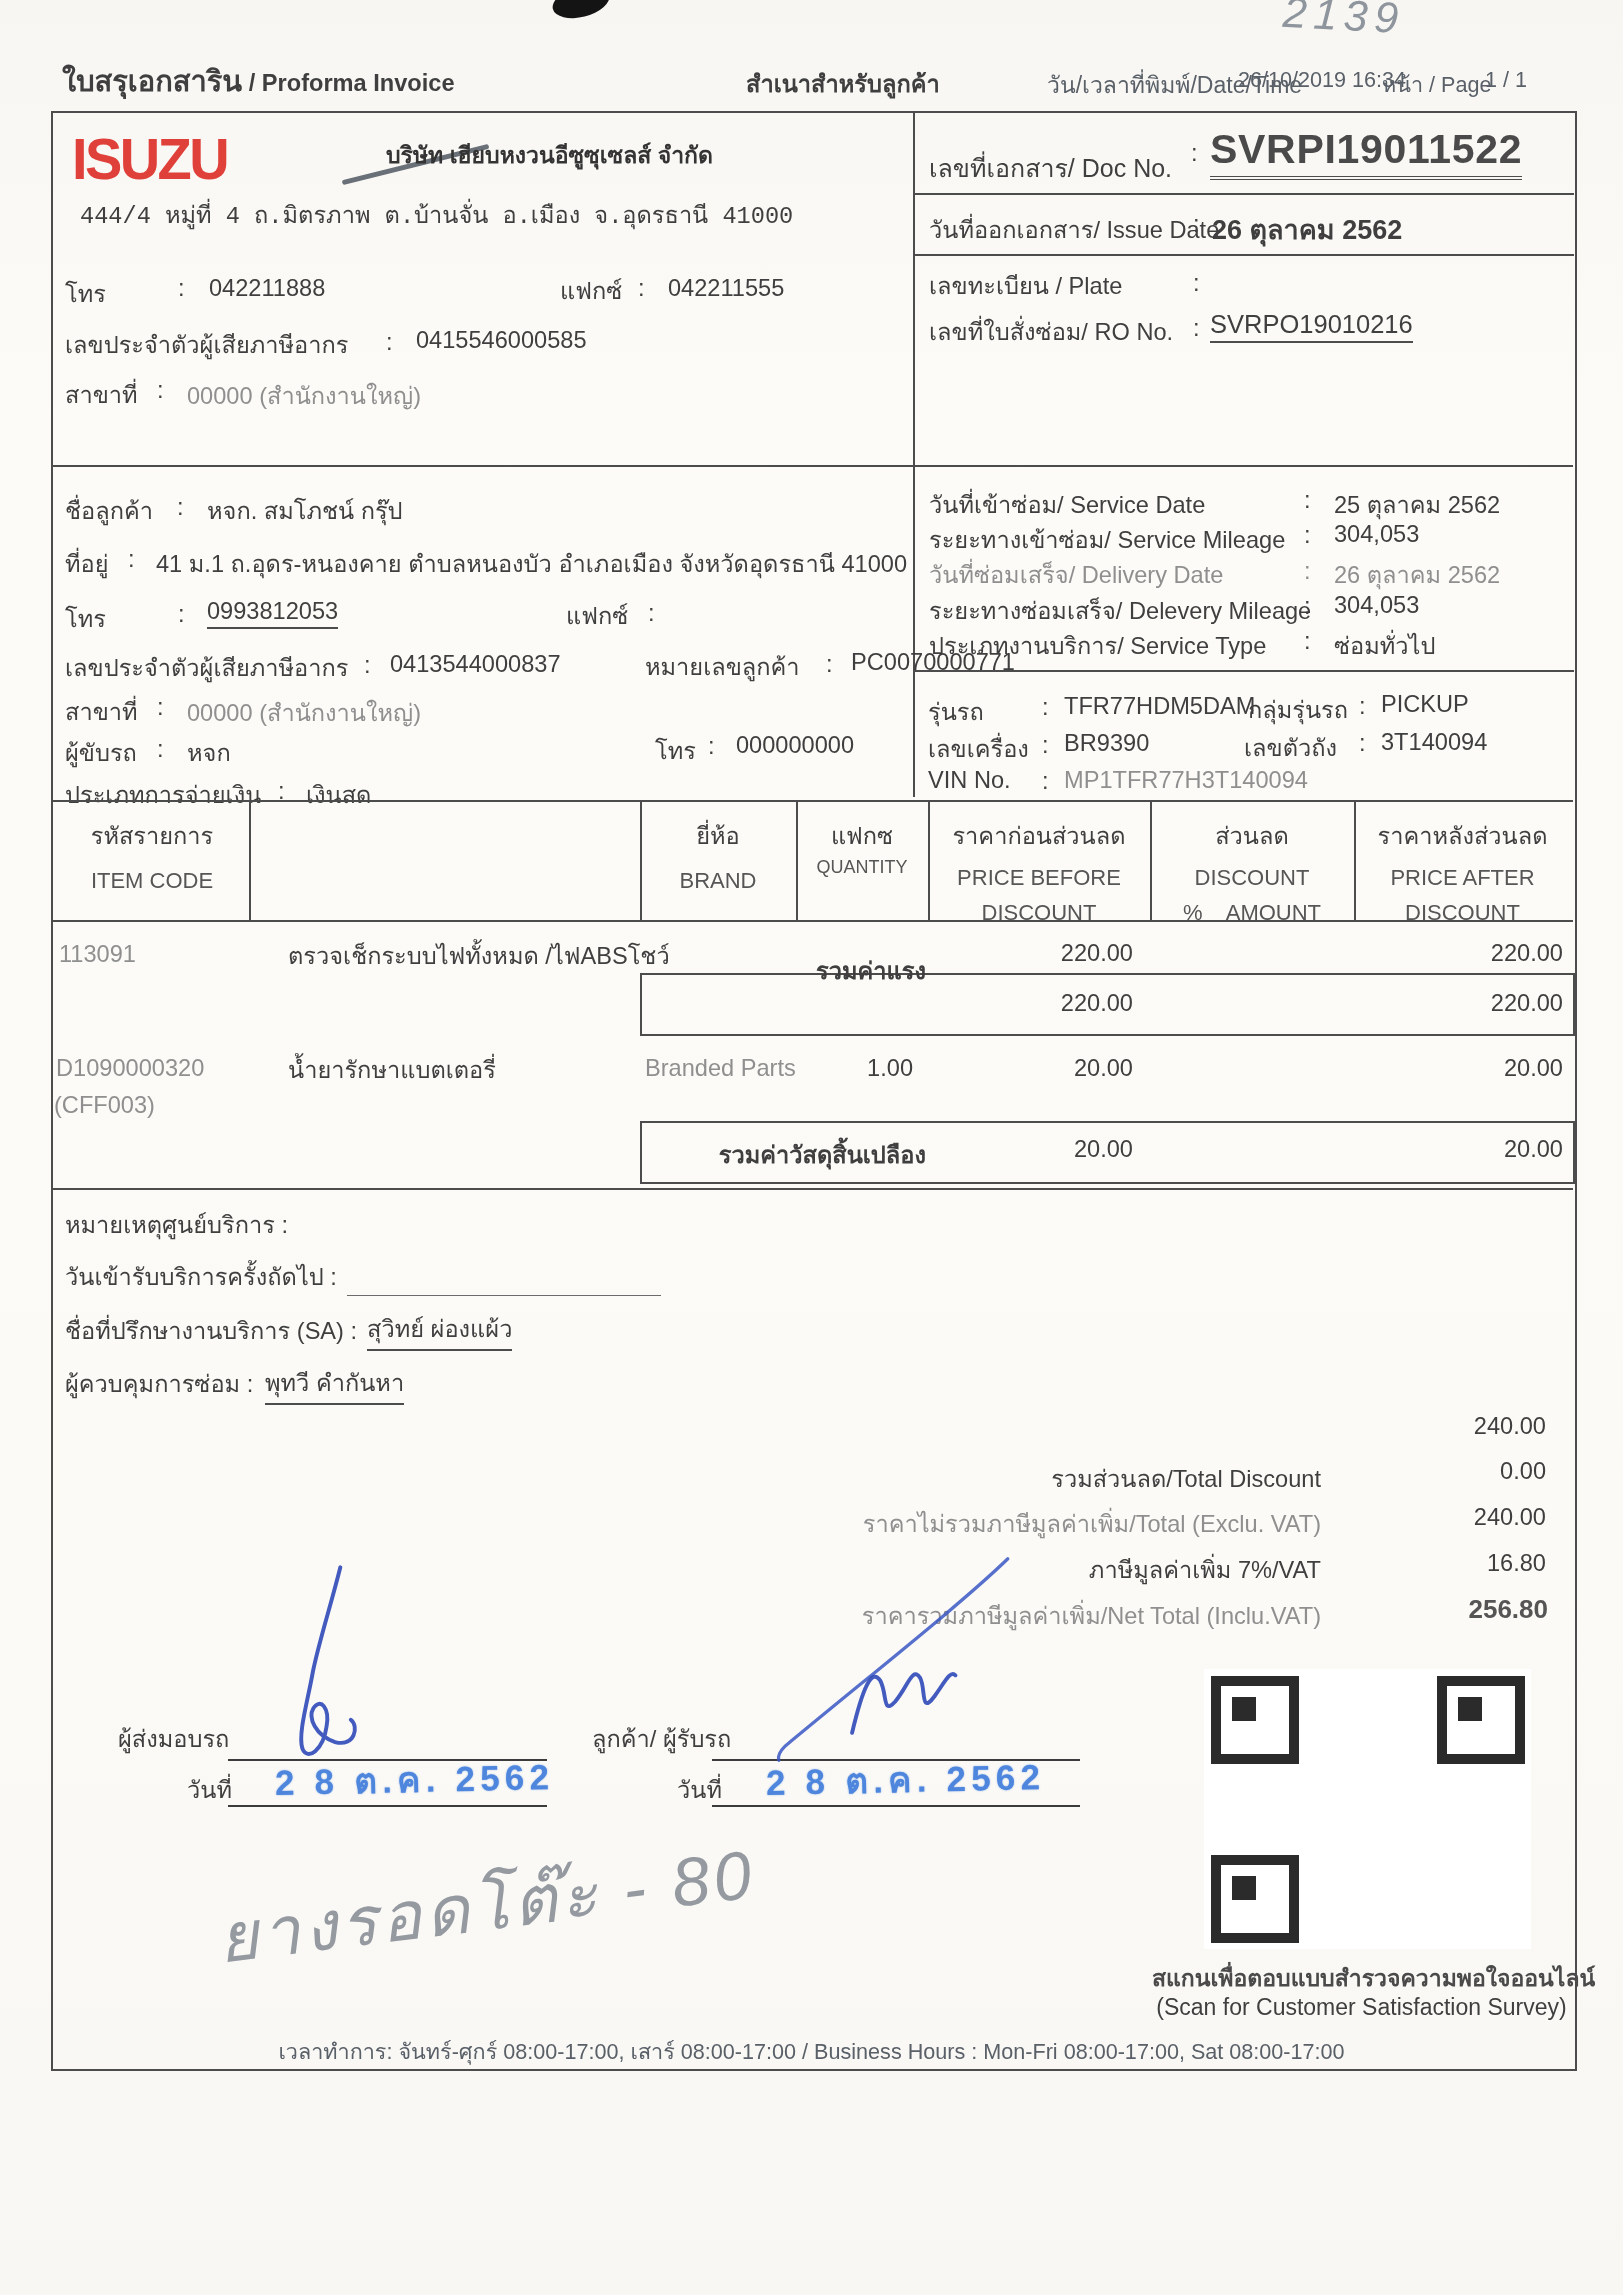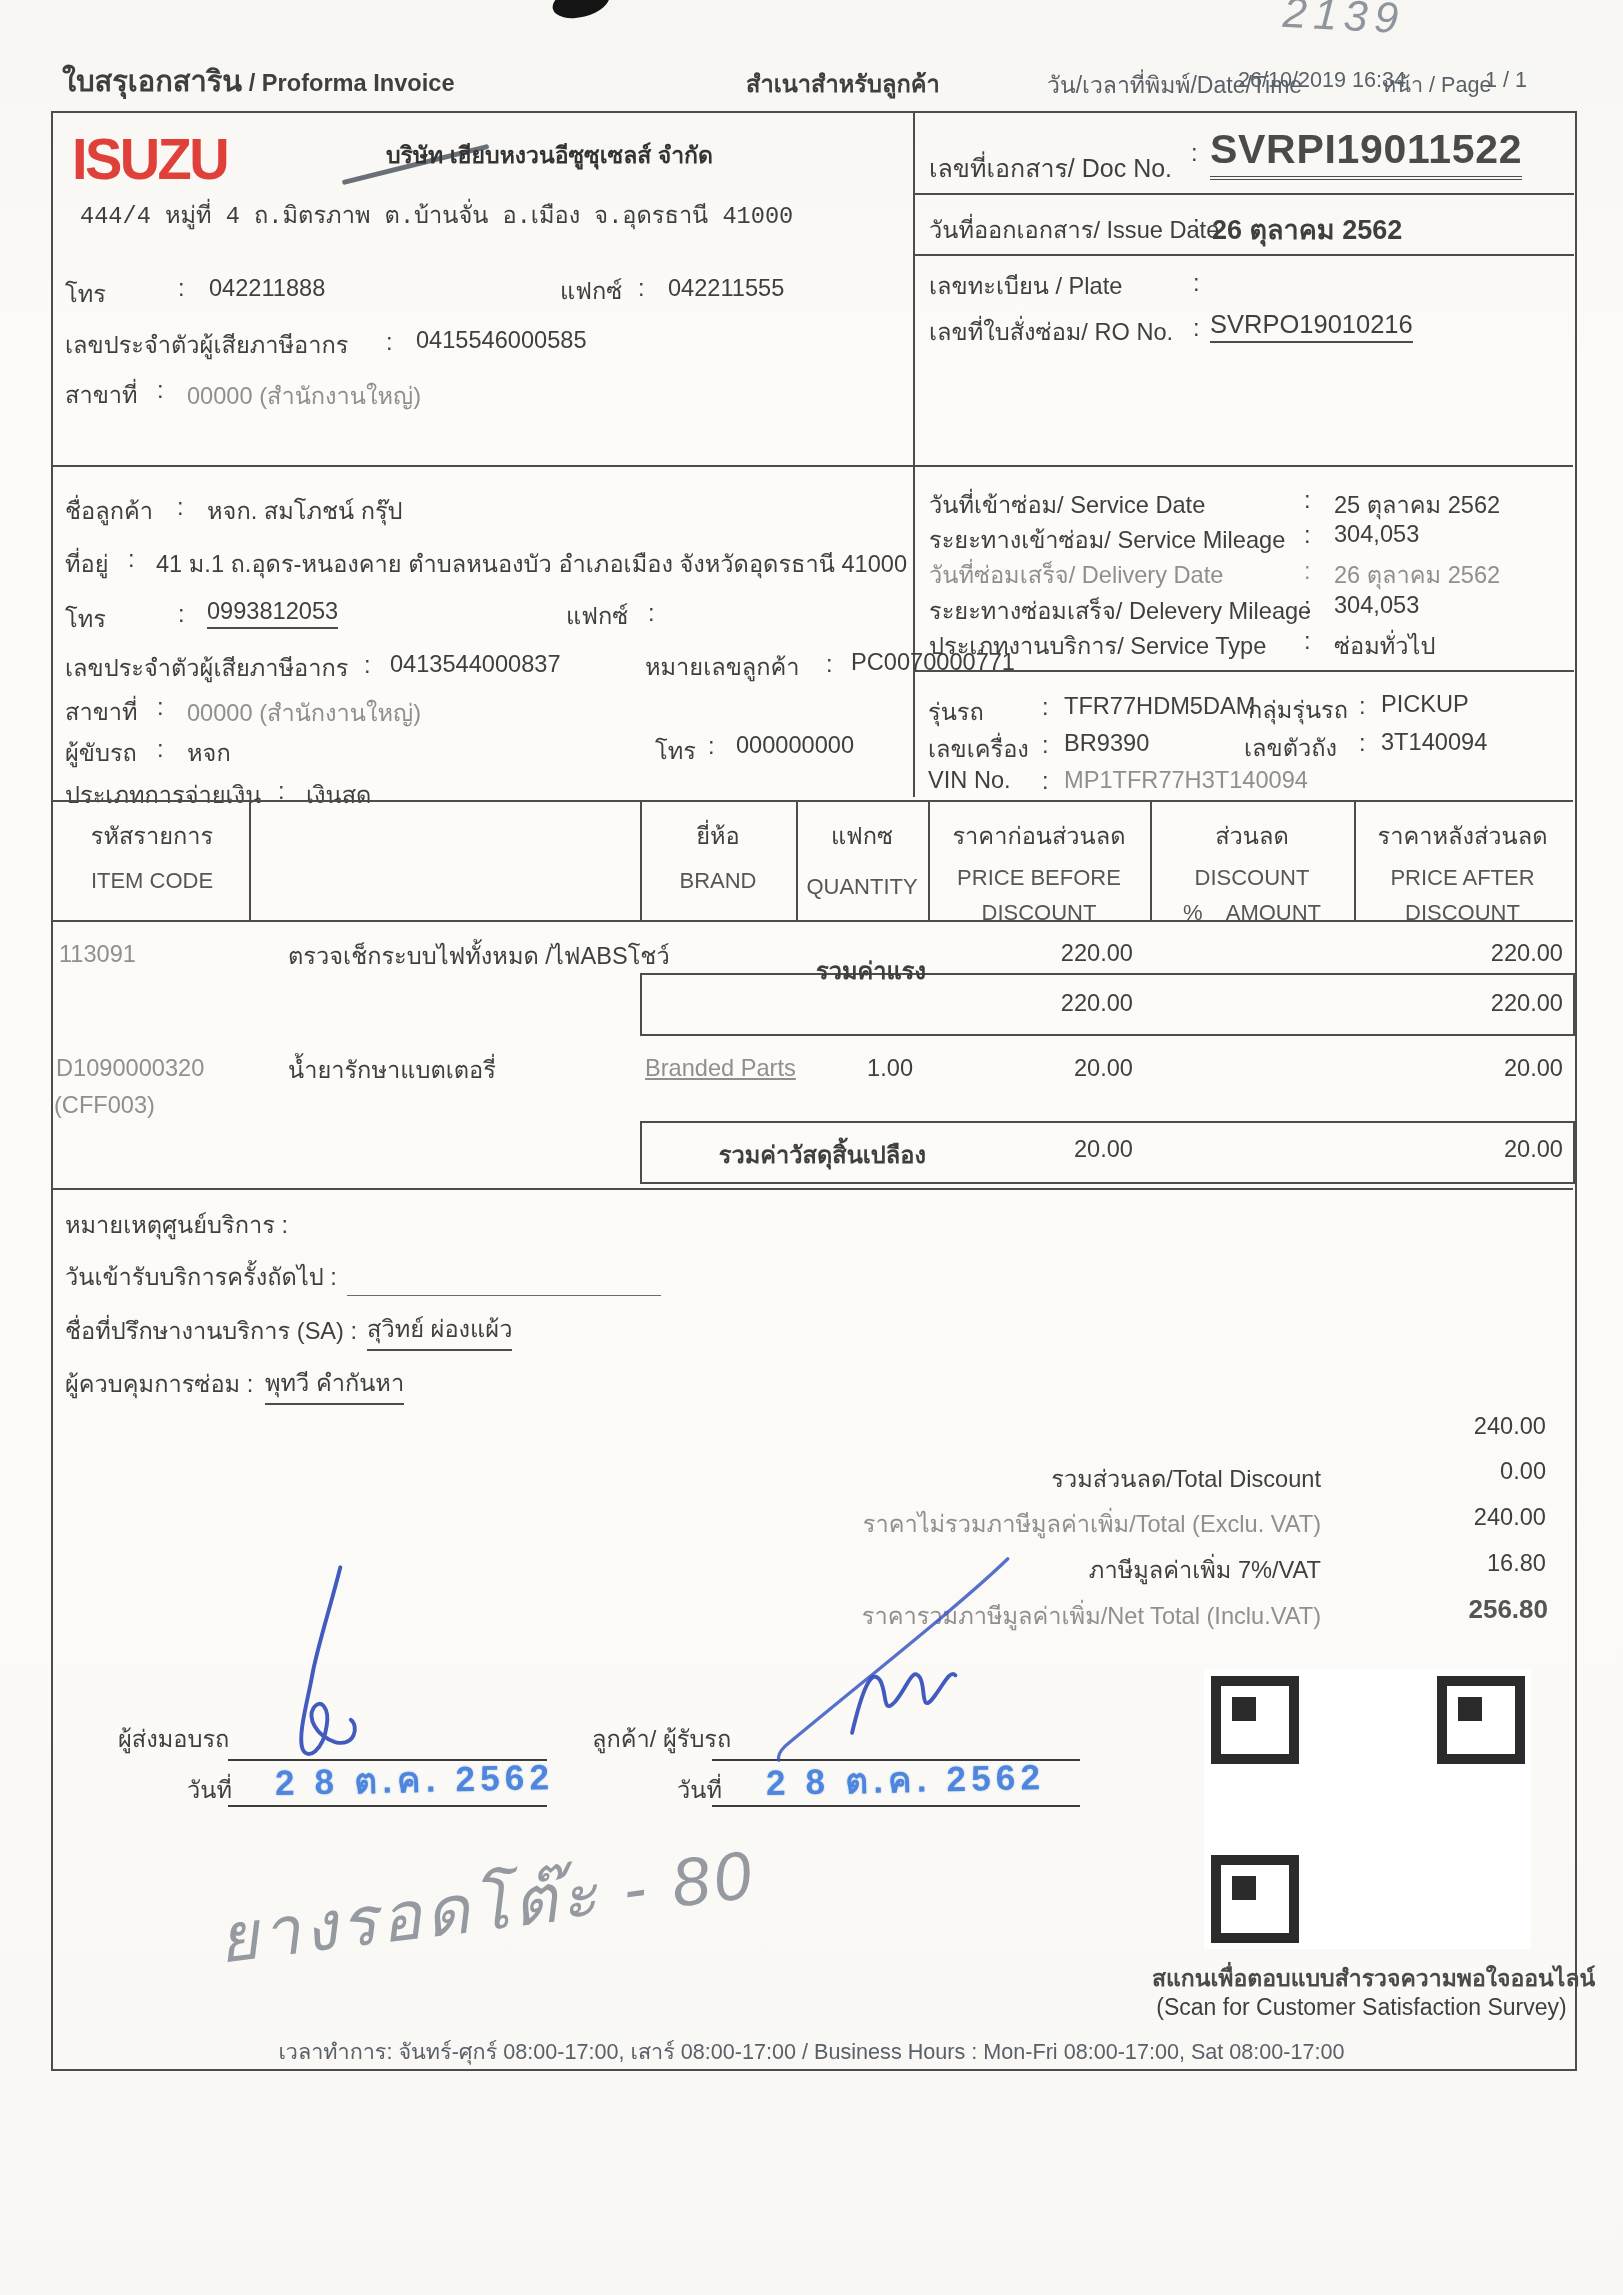--- a/index.html
+++ b/index.html
@@ -197,21 +197,21 @@
   <div class="hdrcell" style="left:55px;top:817px;width:194px;">
     <div>รหัสรายการ</div>
     <div style="margin-top:14.4px;font-size:22px;color:#565656;">ITEM CODE</div>
   </div>
   <div class="hdrcell" style="left:640px;top:817px;width:156px;">
     <div>ยี่ห้อ</div>
     <div style="margin-top:14.4px;font-size:22px;color:#565656;">BRAND</div>
   </div>
   <div class="hdrcell" style="left:796px;top:817px;width:132px;">
     <div>แฟกซ</div>
-    <div style="margin-top:20px;font-size:22px;color:#565656;">QUANTITY</div>
+    <div style="margin-top:3px;font-size:18px;color:#565656;">QUANTITY</div>
   </div>
   <div class="hdrcell" style="left:928px;top:817px;width:222px;">
     <div>ราคาก่อนส่วนลด</div>
     <div style="margin-top:10.5px;font-size:22px;color:#565656;">PRICE BEFORE</div>
     <div style="margin-top:9.2px;font-size:22px;color:#565656;">DISCOUNT</div>
   </div>
   <div class="hdrcell" style="left:1150px;top:817px;width:204px;">
     <div>ส่วนลด</div>
     <div style="margin-top:10.5px;font-size:22px;color:#565656;">DISCOUNT</div>
     <div style="margin-top:9.2px;font-size:22px;color:#565656;">
@@ -234,21 +234,21 @@
 
   <div class="box" style="left:640px;top:973px;width:931px;height:59px;"></div>
   <div class="t right" style="right:697px;top:952px;font-weight:bold;">รวมค่าแรง</div>
   <div class="t right" style="right:490px;top:990px;">220.00</div>
   <div class="t right" style="right:60px;top:990px;">220.00</div>
 
   <div>
     <div class="t faded" style="left:56px;top:1055px;">D1090000320</div>
     <div class="t faded" style="left:54px;top:1092px;">(CFF003)</div>
     <div class="t" style="left:288px;top:1051px;">น้ำยารักษาแบตเตอรี่</div>
-    <div class="t faded" style="left:645px;top:1055px;text-decoration:underline;">Branded Parts</div>
+    <div class="t faded" style="left:645px;top:1055px;">Branded Parts</div>
     <div class="t right" style="right:710px;top:1055px;">1.00</div>
     <div class="t right" style="right:490px;top:1055px;">20.00</div>
     <div class="t right" style="right:60px;top:1055px;">20.00</div>
   </div>
 
   <div class="box" style="left:640px;top:1121px;width:931px;height:59px;"></div>
   <div class="t right b" style="right:697px;top:1136px;">รวมค่าวัสดุสิ้นเปลือง</div>
   <div class="t right" style="right:490px;top:1136px;">20.00</div>
   <div class="t right" style="right:60px;top:1136px;">20.00</div>
 

